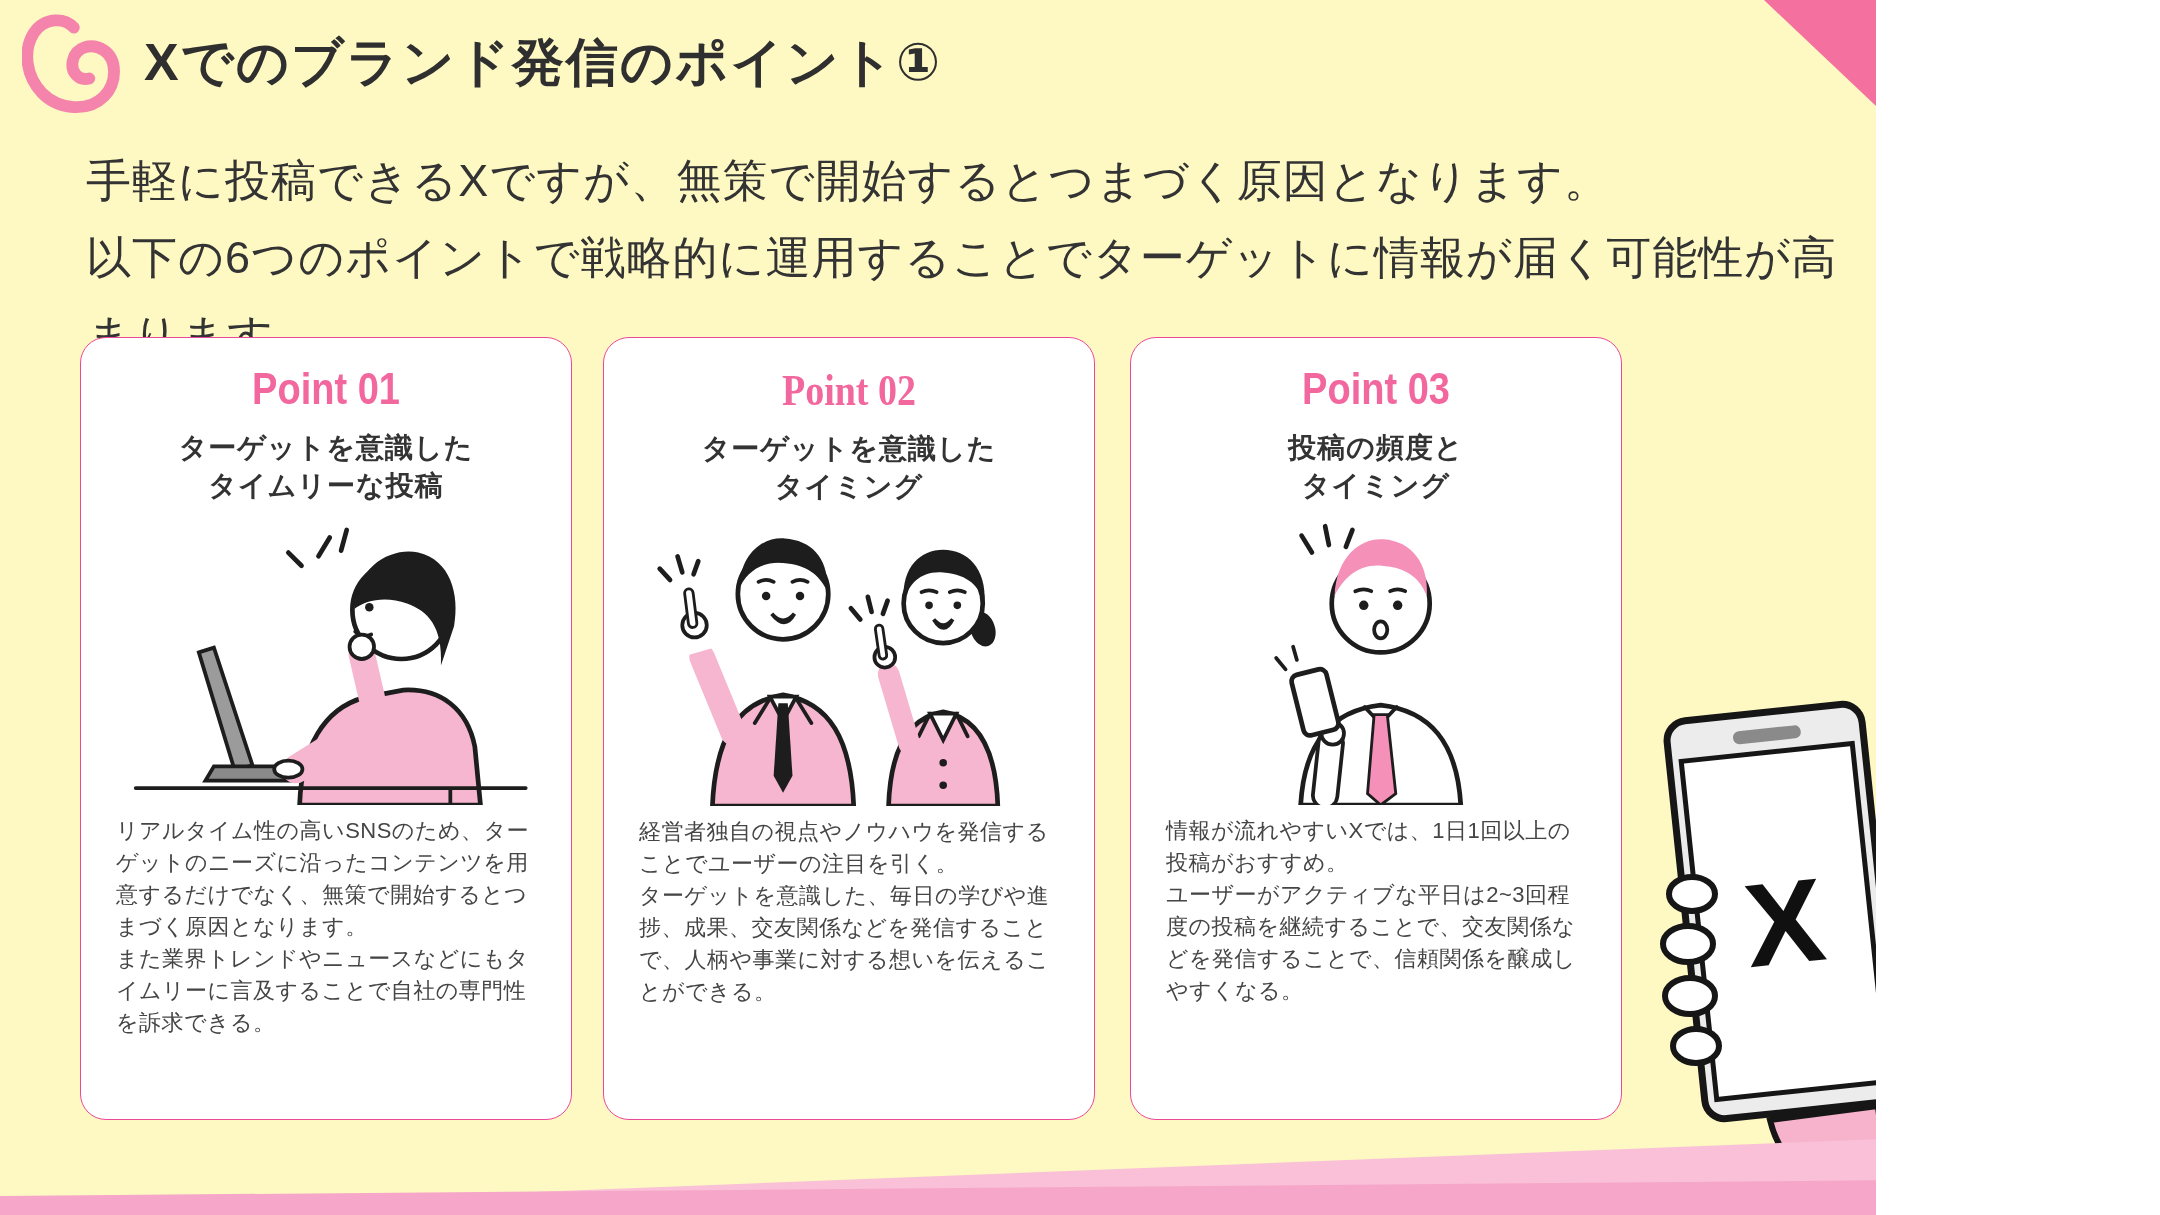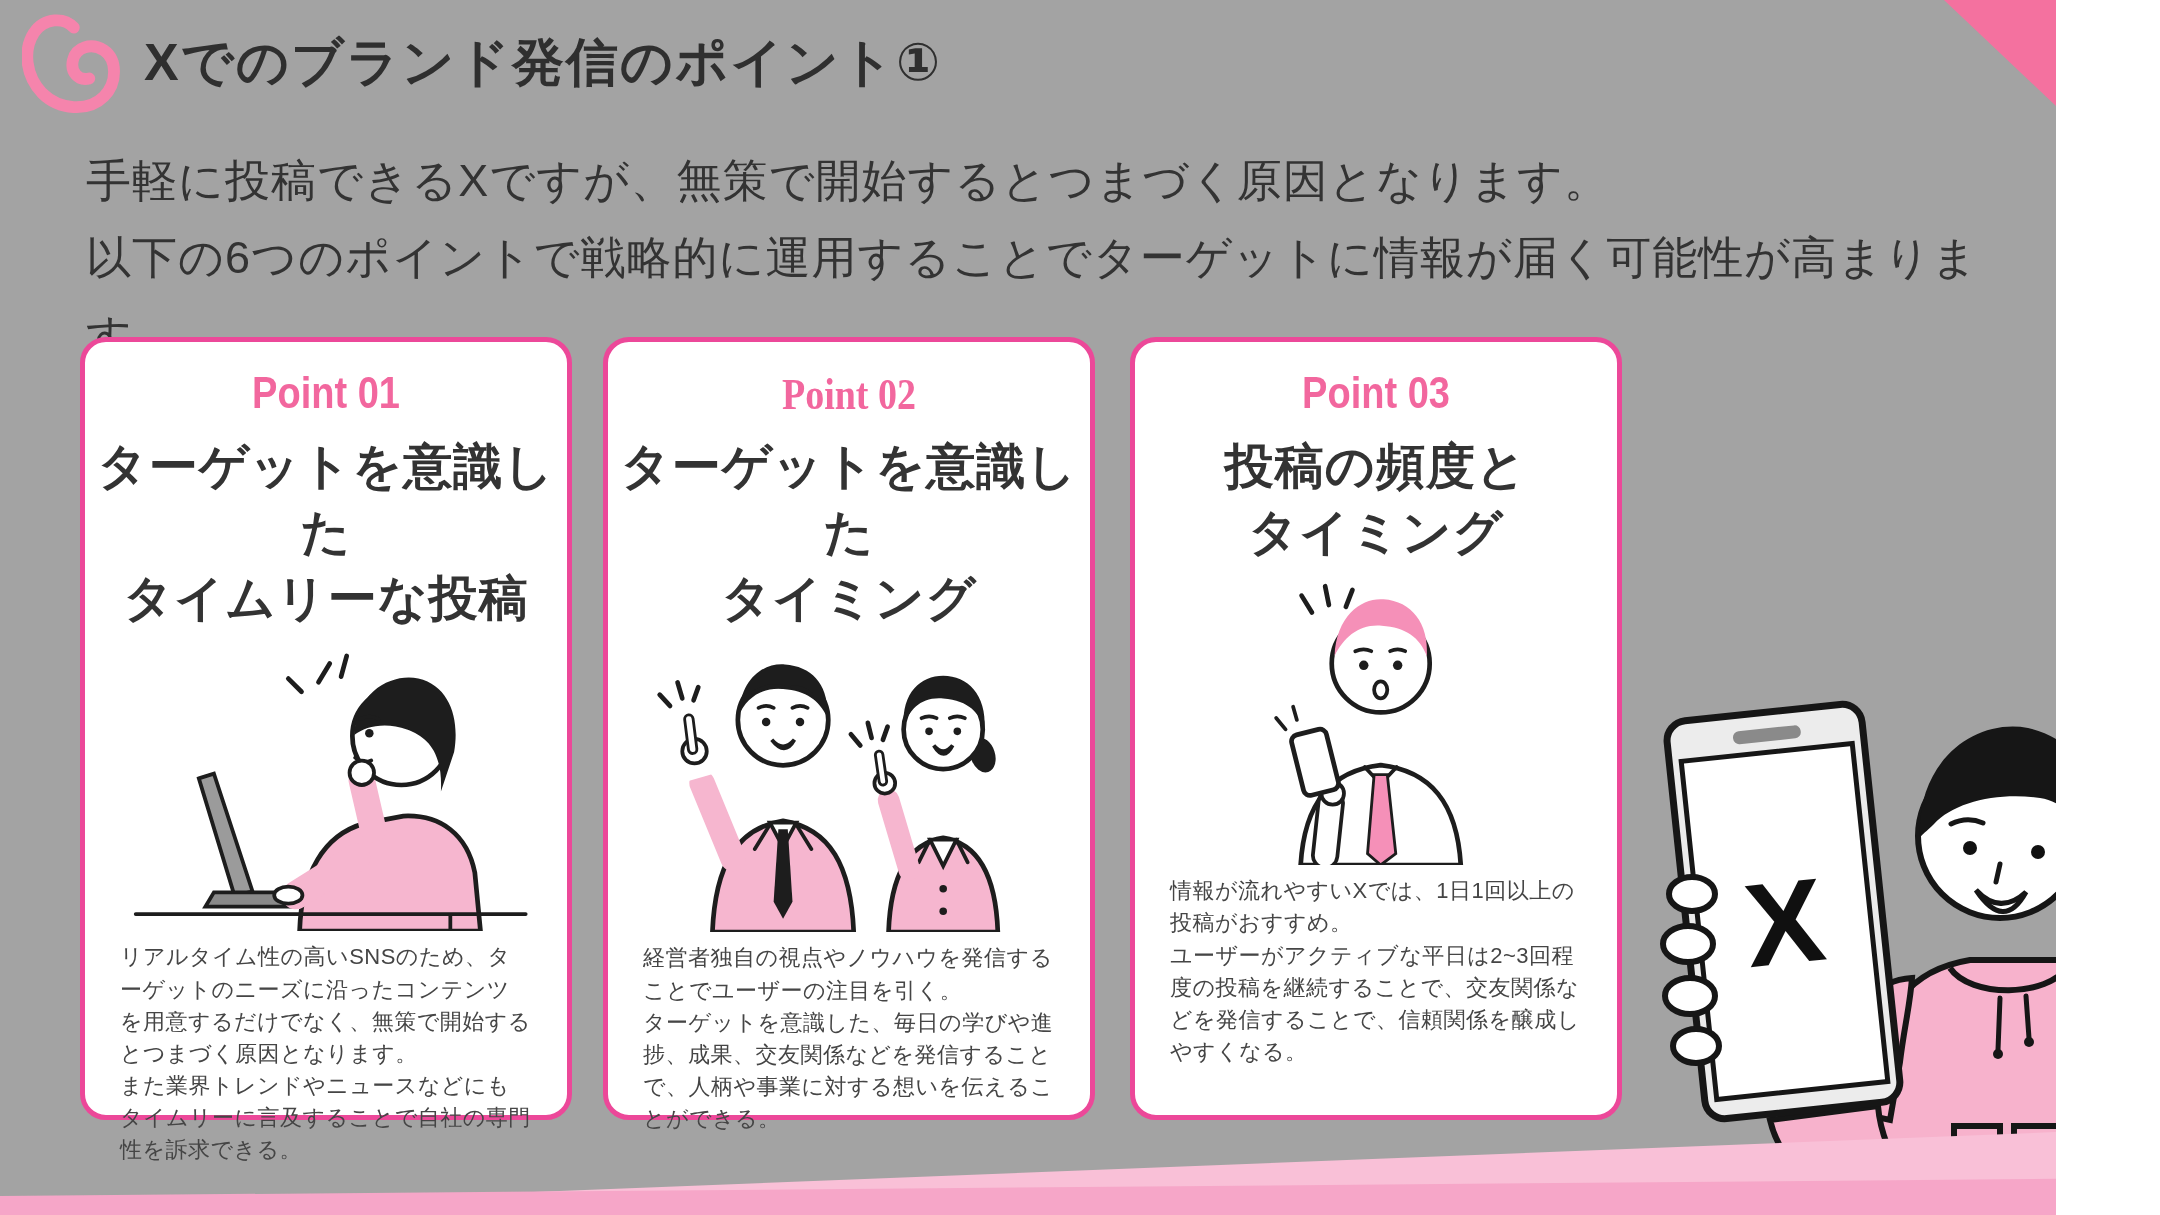--- a/index.html
+++ b/index.html
@@ -1,37 +1,37 @@
 <!DOCTYPE html>
 <html><head>
 <meta charset="utf-8">
 <style>
   html,body{margin:0;padding:0;background:#fff;}
   *{box-sizing:border-box;}
   .stage{
-    position:relative;width:2056px;height:1215px;overflow:hidden;background:#a3a3a3;
+    position:relative;width:1876px;height:1215px;overflow:hidden;background:#fef9c3;
     font-family:"Liberation Sans","DejaVu Sans",sans-serif;color:#333;
   }
   
   .corner{position:absolute;top:0;right:0;width:0;height:0;
     border-left:112px solid transparent;border-top:106px solid #f4719f;}
   
   .header{position:absolute;left:22px;top:12px;display:flex;align-items:center;}
   .logo{width:100px;height:102px;flex:0 0 auto;}
   .title{margin:0 0 0 22px;font-size:52px;font-weight:bold;color:#2f2f2f;letter-spacing:2px;}
   
   .intro{position:absolute;left:86px;top:142px;font-size:45px;line-height:1.72;
     color:#333;font-weight:400;letter-spacing:1px;}
   
   .card{position:absolute;top:337px;width:492px;height:783px;background:#fff;
-    border:5px solid #ec4899;border-radius:26px;text-align:center;}
+    border:1px solid #ec4899;border-radius:26px;text-align:center;}
   .card.c1{left:80px;} .card.c2{left:603px;font-family:Liberation Serif, serif;} .card.c3{left:1130px;}
   .card-label{margin-top:30px;font-size:38px;font-weight:bold;color:#f2679e;
     display:inline-block;transform:scaleY(1.18);letter-spacing:0px;}
-  .card-title{margin:18px 0 0;font-size:49px;font-weight:bold;color:#333;line-height:1.35;letter-spacing:1px;}
+  .card-title{margin:18px 0 0;font-size:28px;font-weight:bold;color:#333;line-height:1.35;letter-spacing:1px;}
   .card-art{height:292px;margin-top:8px;display:flex;align-items:center;justify-content:center;}
   .card-art svg{width:440px;height:292px;}
   .card-body{margin:10px 35px 0;font-size:22px;line-height:1.46;color:#454545;
     text-align:left;white-space:pre-line;letter-spacing:0.5px;}
   
   .hero{position:absolute;left:1648px;top:676px;width:512px;height:539px;}
   
   .band{position:absolute;left:0;top:0;width:2160px;height:1215px;pointer-events:none;}
   
   .page-badge{position:absolute;left:2085px;top:1148px;width:57px;height:57px;border-radius:50%;

